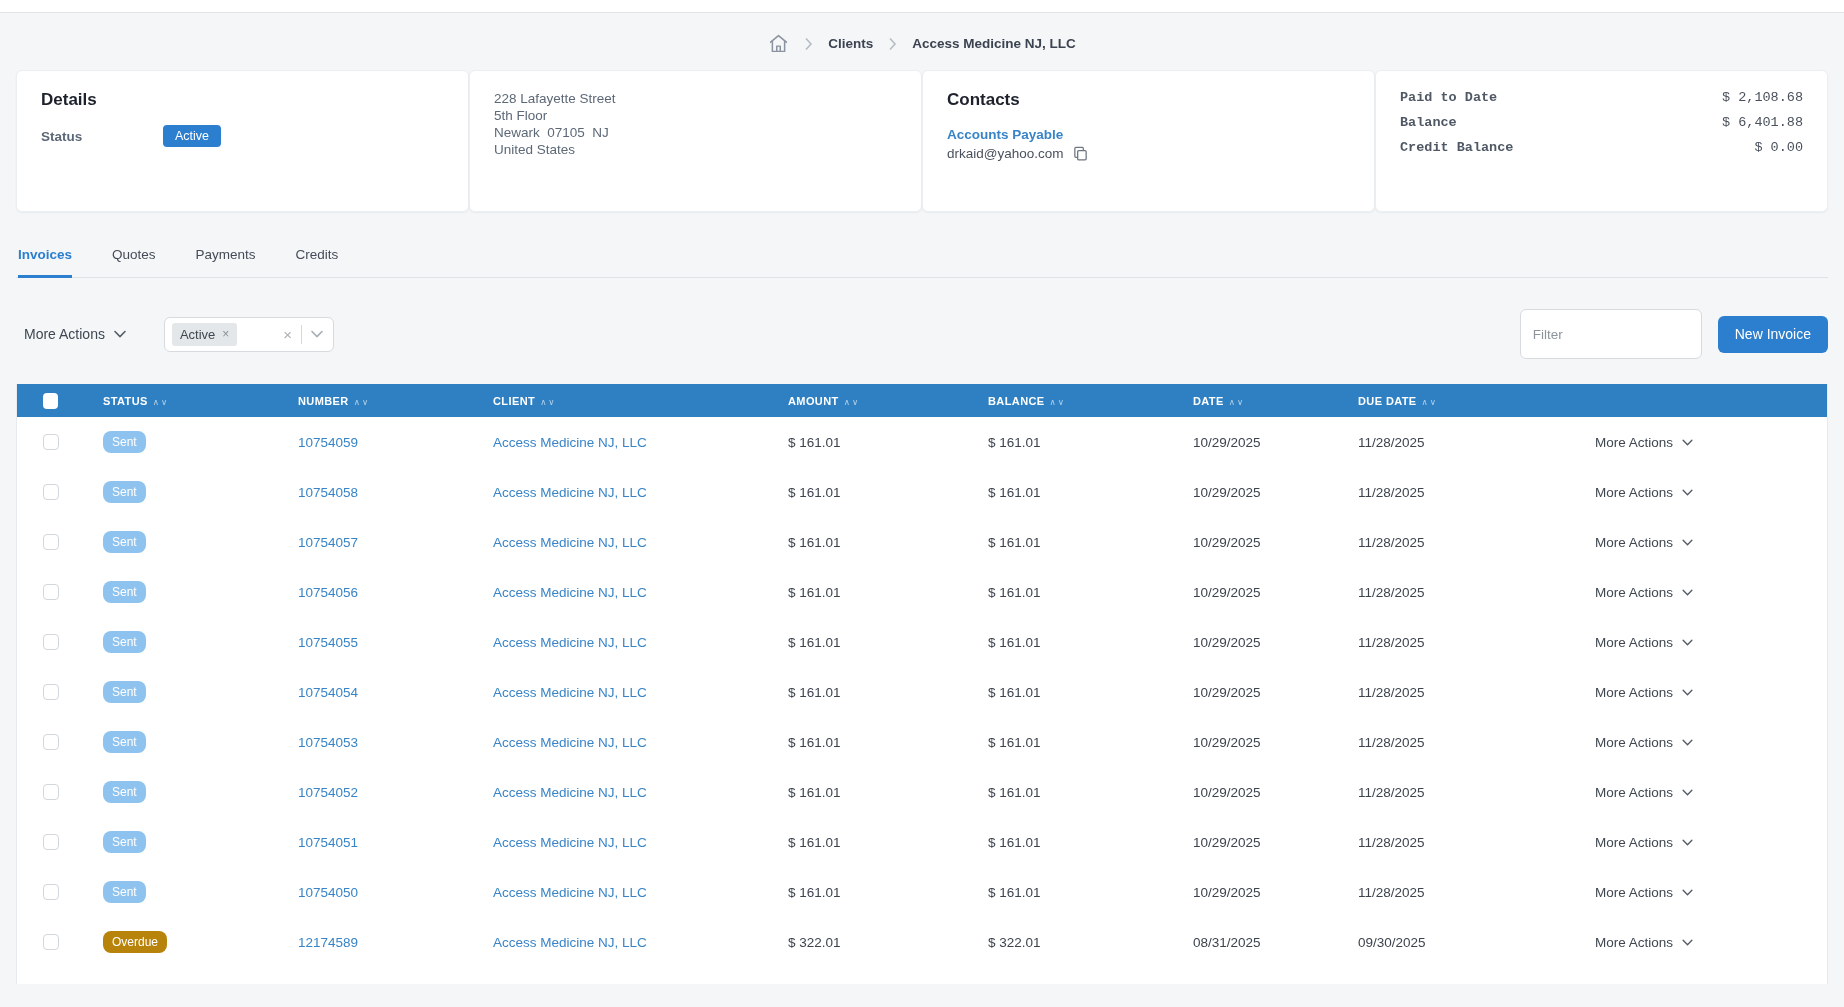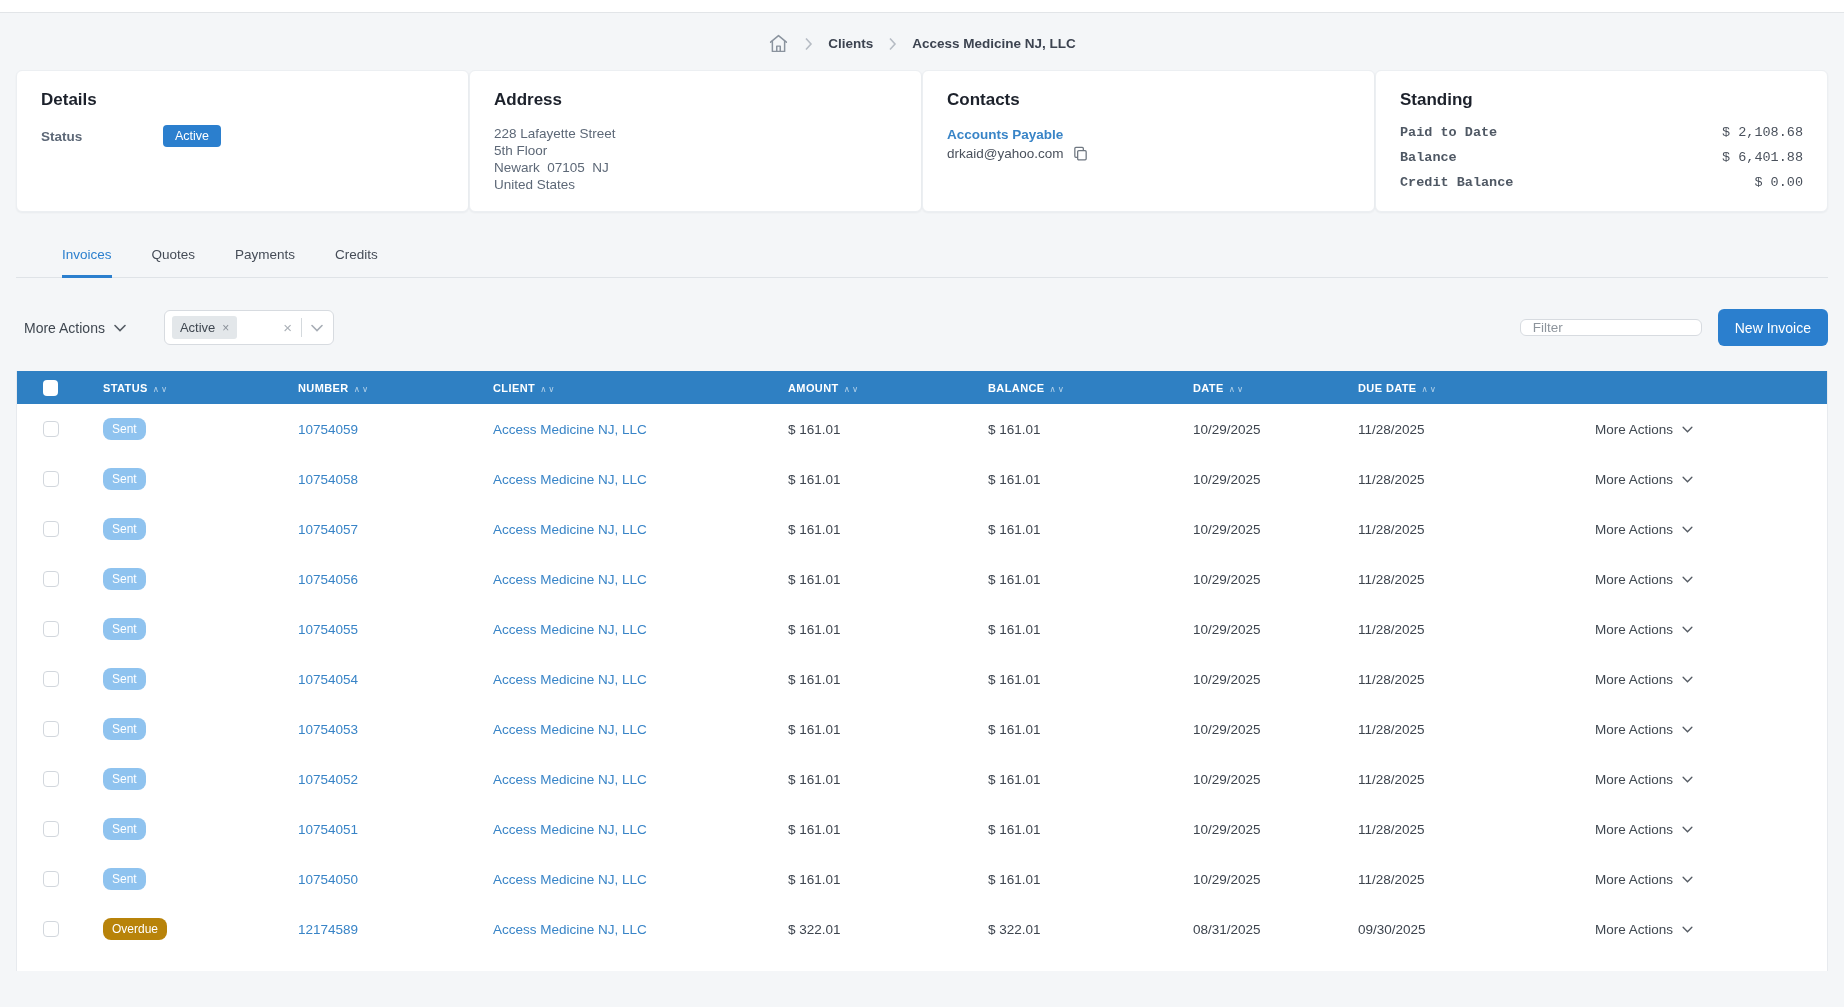--- a/index.html
+++ b/index.html
@@ -113,23 +113,22 @@
     padding: 8px 0 13px;
     font-size: 13.5px;
     font-weight: 500;
     color: #454c57;
     cursor: pointer;
     border-bottom: 3px solid transparent;
     margin-bottom: -1px;
   }
   .tab.active {
     color: var(--accent);
-    font-weight: 400;
+    font-weight: 700;
     border-bottom-color: var(--accent);
-    margin-left: 44px;
   }
 
   
   .toolbar {
     display: flex;
     align-items: center;
     margin: 31px 16px 25px;
   }
   .more-actions-btn {
     display: flex;
@@ -170,21 +169,21 @@
     margin-left: auto;
     color: #aab0b7;
     font-size: 15px;
     line-height: 1;
     cursor: pointer;
   }
   .vline { width: 1px; height: 19px; background: #d4d9dd; margin: 0 9px; }
   .toolbar-spacer { flex: 1; }
   .filter-input {
     width: 182px;
-    height: 17px;
+    height: 50px;
     border: 1px solid #d7dbe0;
     border-radius: 6px;
     padding: 0 12px;
     font-family: inherit;
     font-size: 13.5px;
     color: #0369a1;
     outline: none;
   }
   .filter-input::placeholder { color: #8d949c; }
   .btn-primary {
@@ -292,21 +291,20 @@
 <div class="cards">
   <section class="card">
     <h2>Details</h2>
     <div class="kv-row">
       <span class="kv-label">Status</span>
       <span class="badge-active">Active</span>
     </div>
   </section>
 
   <section class="card">
-    <h2>Address</h2>
     <div id="address-lines">
         <div class="addr-line">228 Lafayette Street</div>
         <div class="addr-line">5th Floor</div>
         <div class="addr-line">Newark  07105  NJ</div>
         <div class="addr-line">United States</div>
       </div>
   </section>
 
   <section class="card">
     <h2>Contacts</h2>
@@ -316,21 +314,20 @@
       <span class="copy-icon" style="display:flex;">
         <svg width="17" height="17" viewBox="0 0 24 24" fill="none" stroke="#6f7781" stroke-width="1.8">
           <rect x="8" y="8" width="12" height="13" rx="1.5"></rect>
           <path d="M16 8V5a1.5 1.5 0 0 0-1.5-1.5h-9A1.5 1.5 0 0 0 4 5v11a1.5 1.5 0 0 0 1.5 1.5H8"></path>
         </svg>
       </span>
     </div>
   </section>
 
   <section class="card">
-    <h2>Standing</h2>
     <div id="standing-rows">
         <div class="standing-row">
           <span class="s-label">Paid to Date</span>
           <span class="s-value">$ 2,108.68</span>
         </div>
         <div class="standing-row">
           <span class="s-label">Balance</span>
           <span class="s-value">$ 6,401.88</span>
         </div>
         <div class="standing-row">

